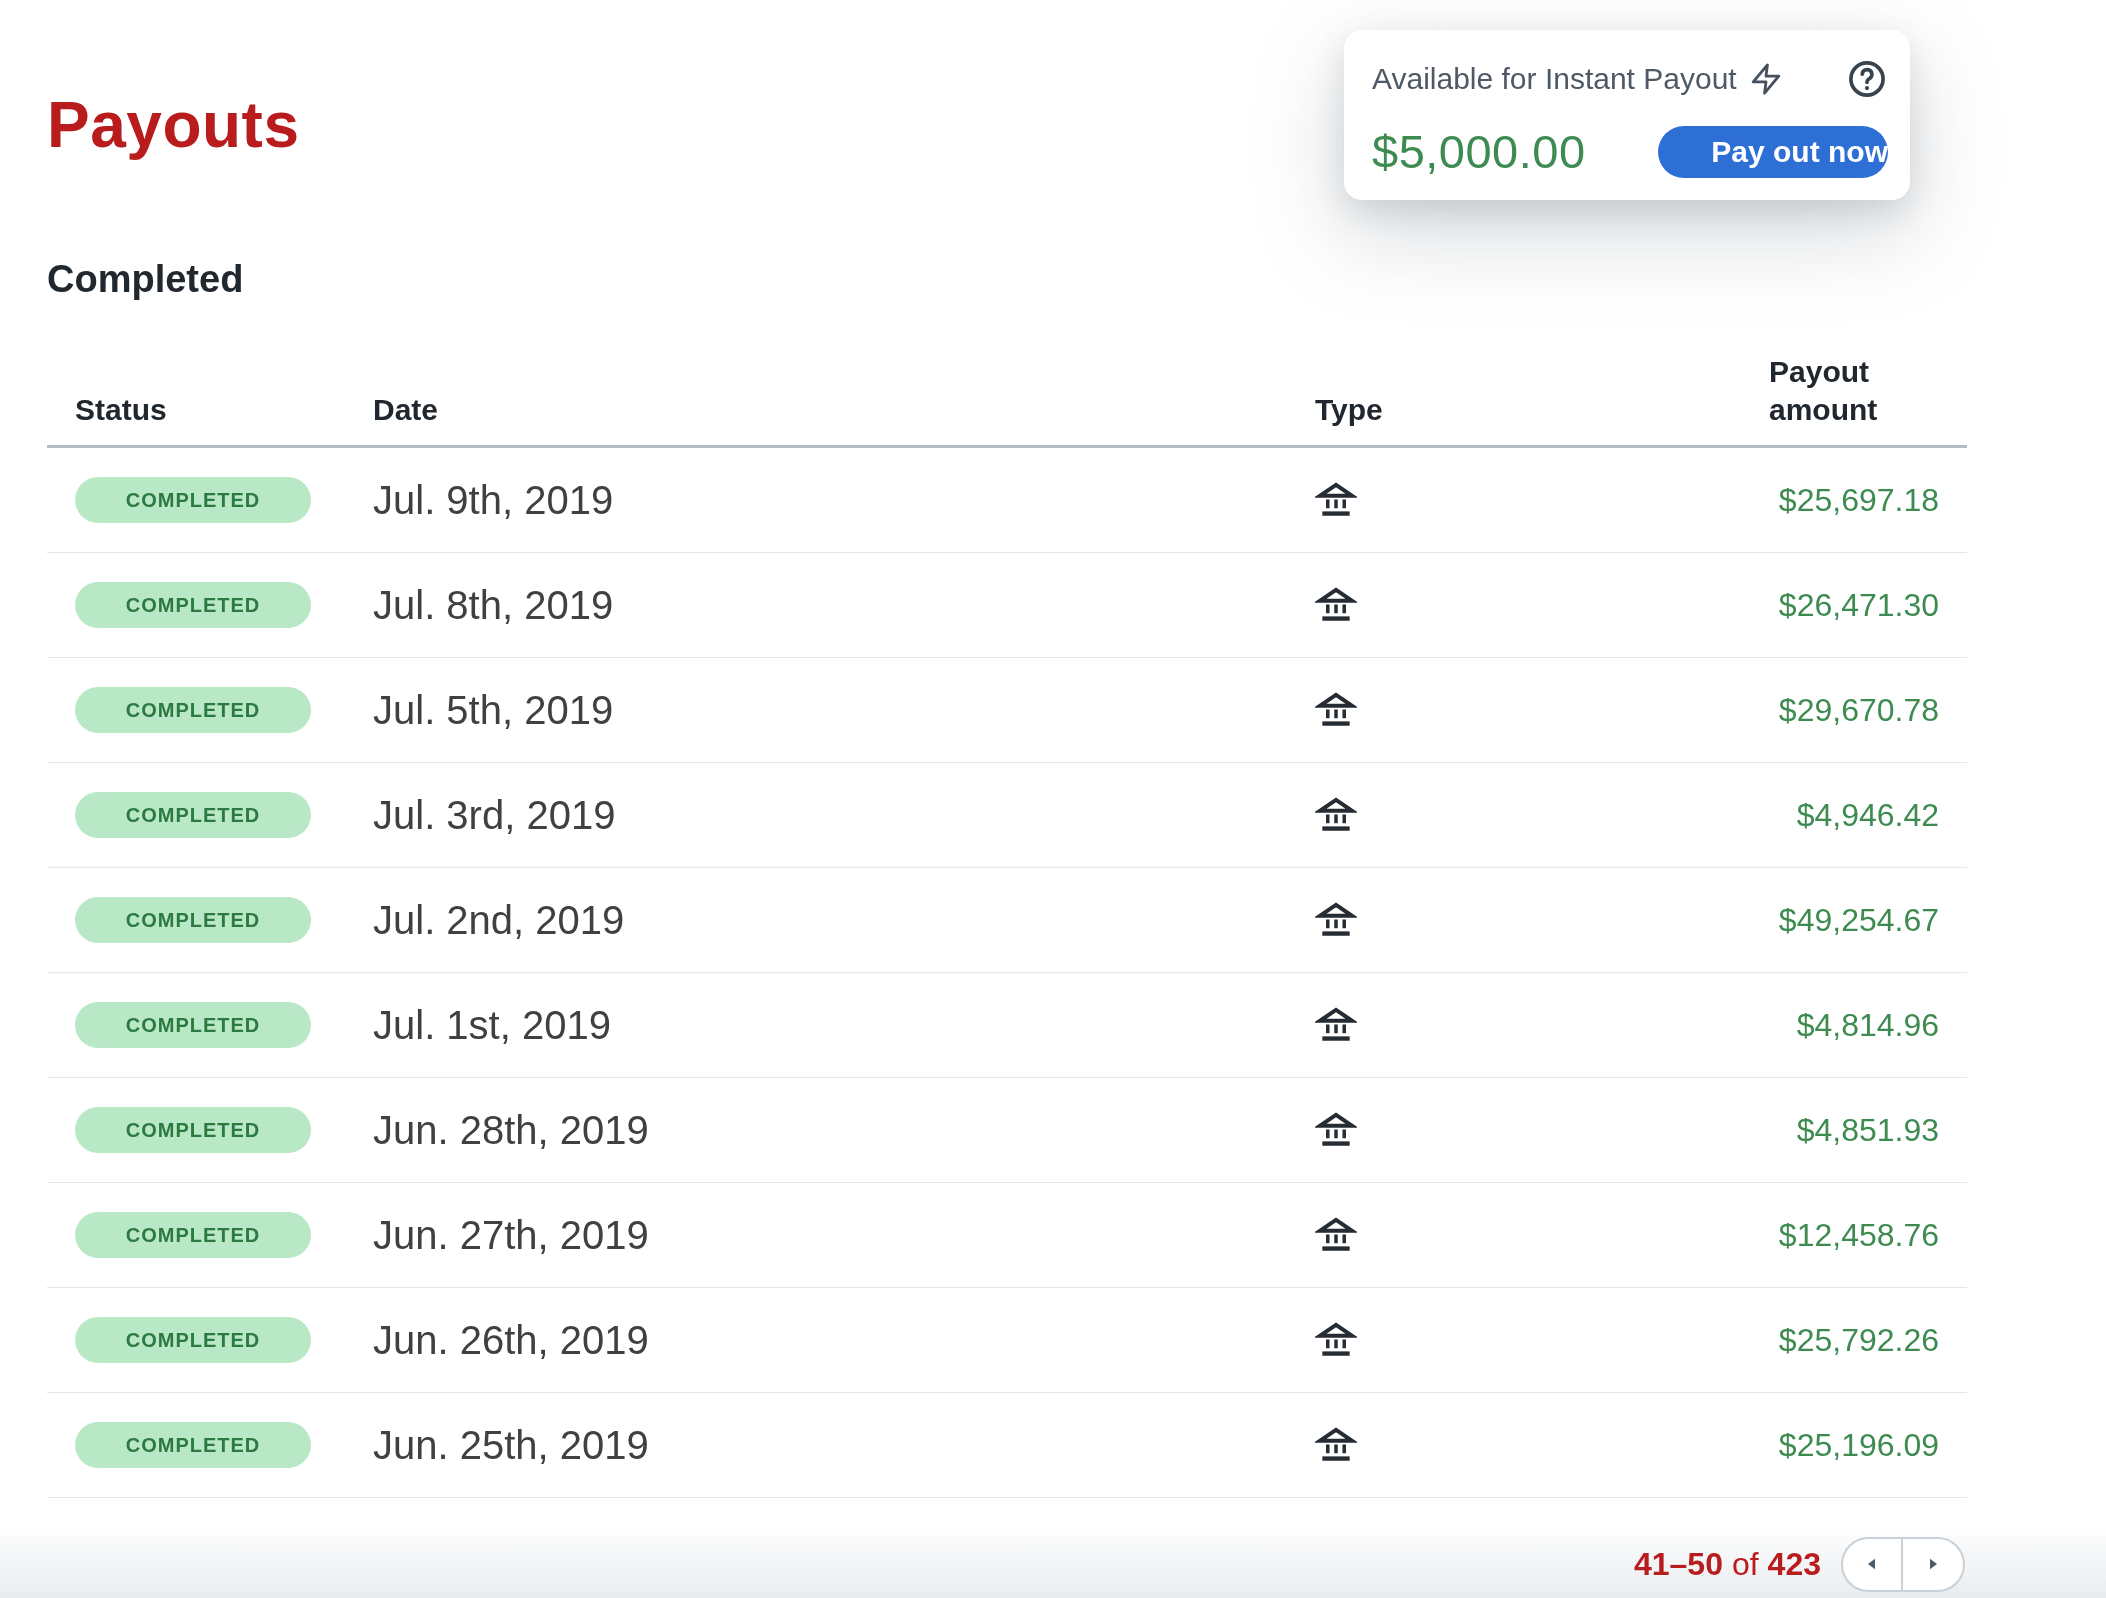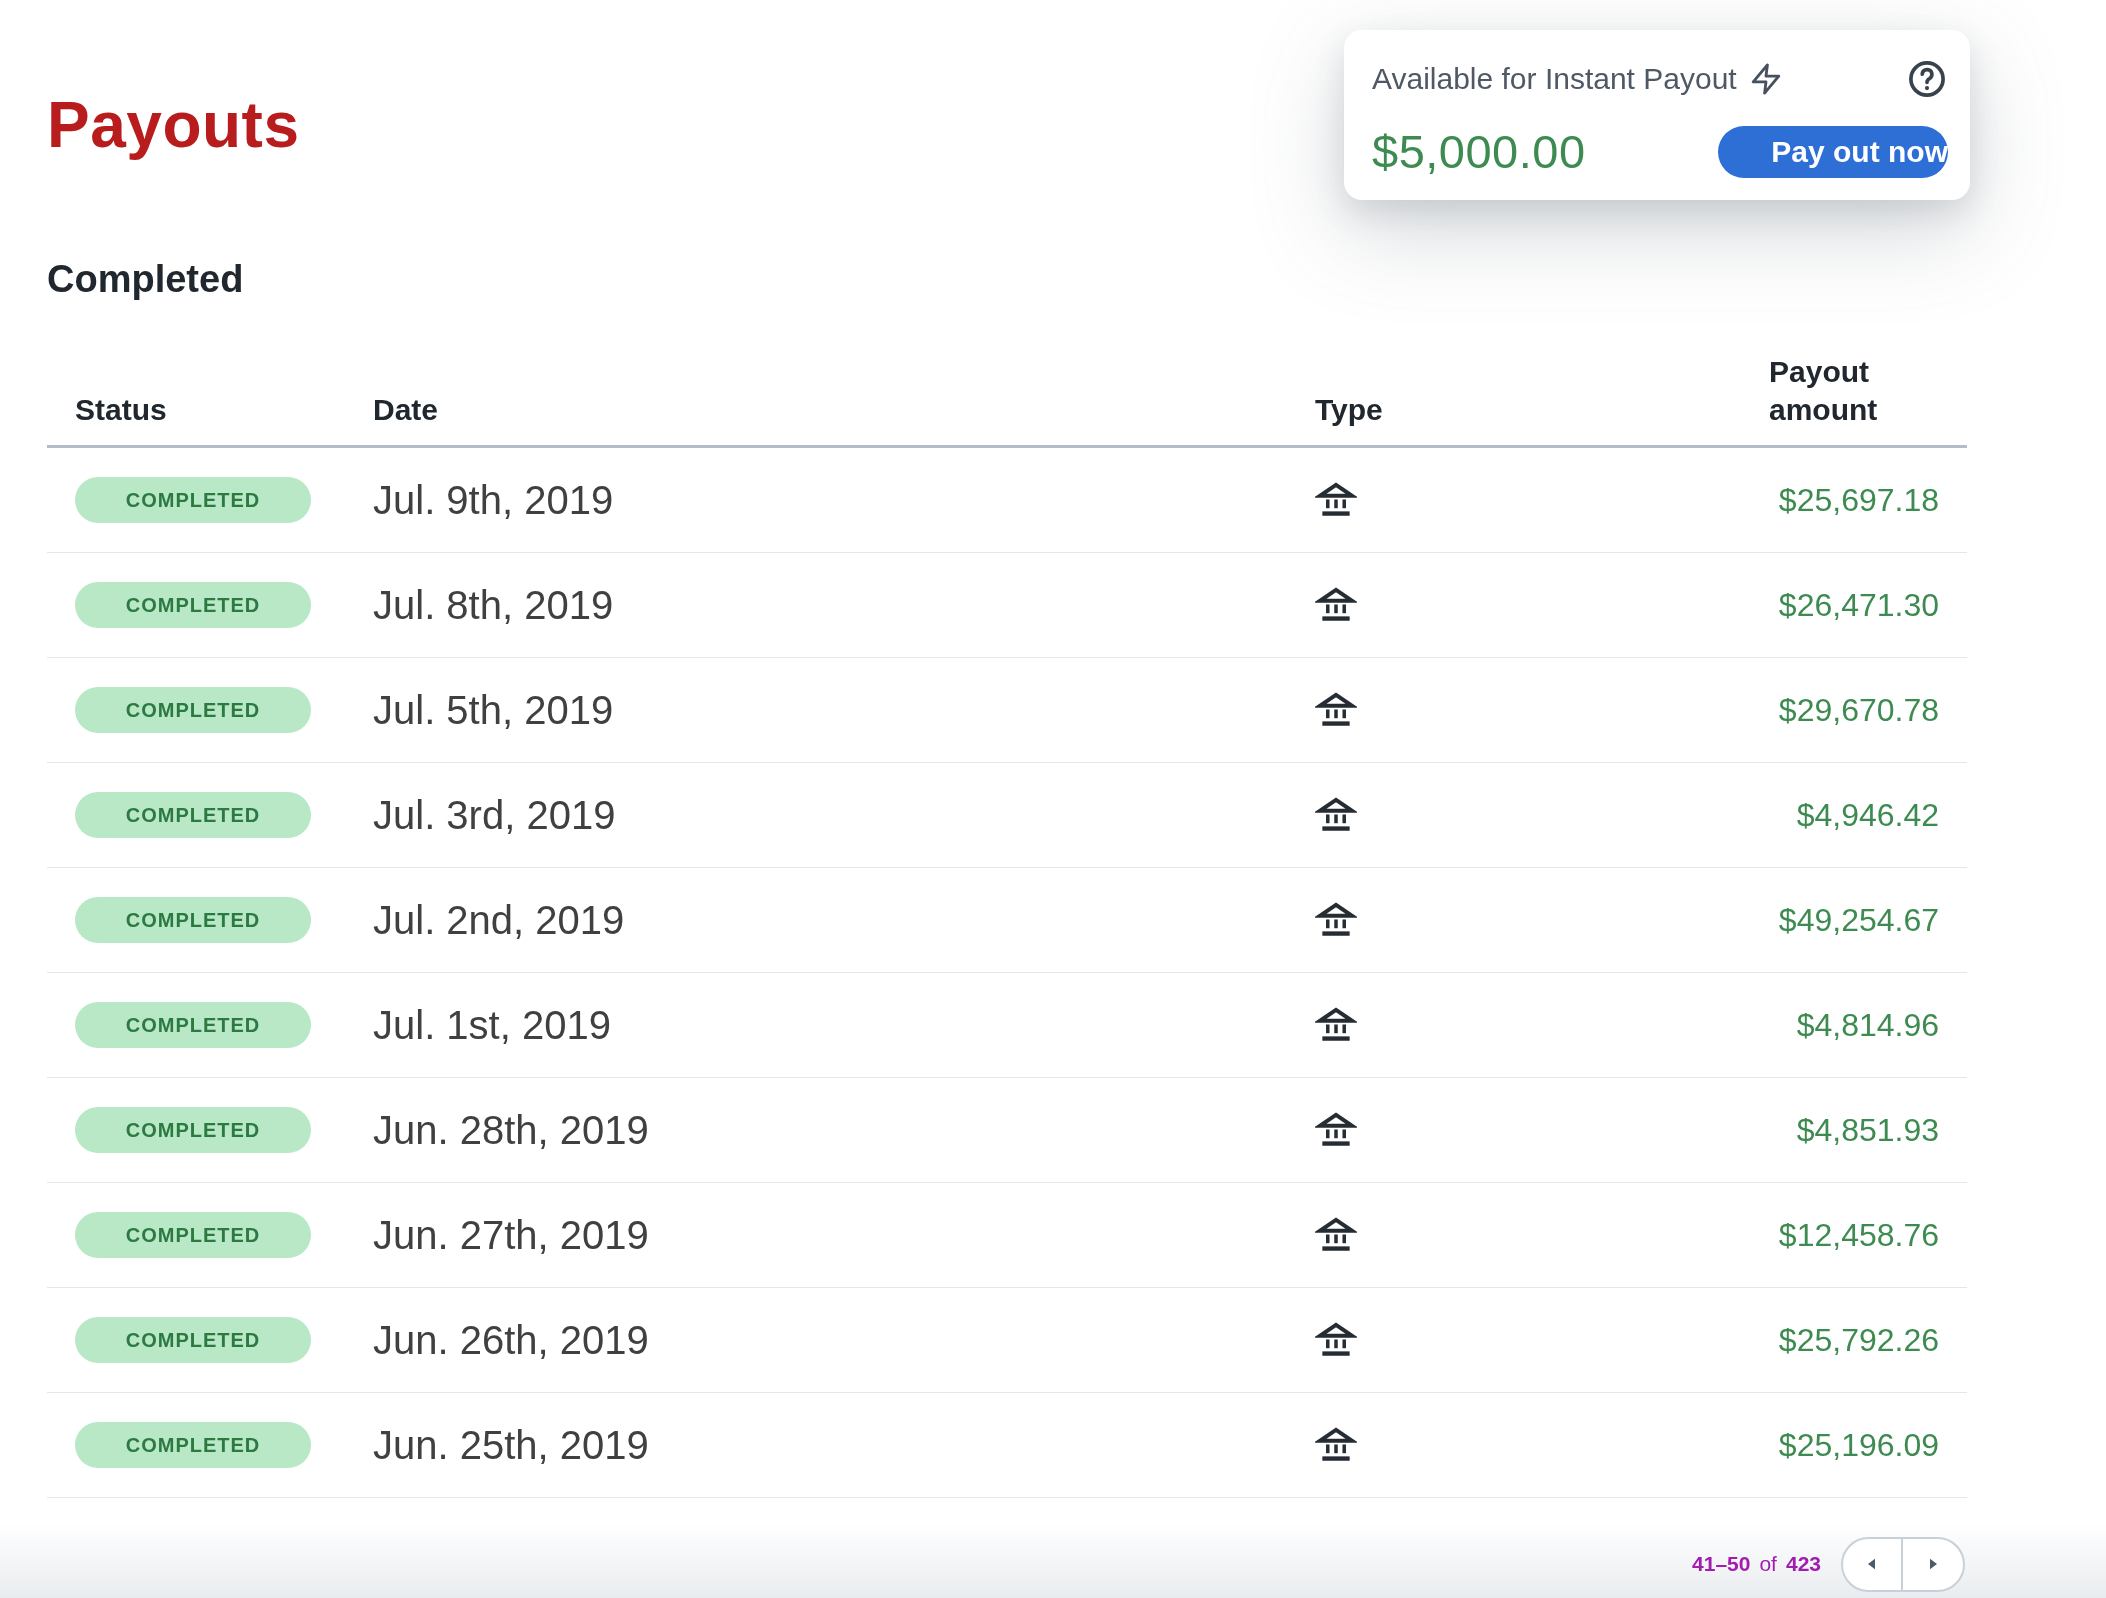--- a/index.html
+++ b/index.html
@@ -10,21 +10,21 @@
   }
 
   
   .page-title {
     position:absolute; left:47px; top:88px;
     font-size:64px; font-weight:700; letter-spacing:0.5px; color:#b91c1c;
   }
 
   
   .payout-card {
-    position:absolute; left:1344px; top:30px; width:626px; height:170px;
+    position:absolute; left:1344px; top:30px; width:566px; height:170px;
     background:#ffffff; border-radius:18px; z-index:3;
     padding:28px 22px 26px 28px;
     box-shadow:0 12px 30px rgba(90,100,112,.16), 0 30px 90px rgba(90,100,112,.26);
   }
   .card-top { display:flex; align-items:center; }
   .card-label { font-size:30px; color:#4e5965; }
   .zap-icon { width:34px; height:34px; margin-left:12px; flex:0 0 auto; }
   .help-btn { margin-left:auto; width:42px; height:42px; border:none; background:transparent; cursor:pointer; padding:0; }
   .help-btn svg { width:42px; height:42px; display:block; }
   .card-bottom { display:flex; align-items:center; margin-top:24px;gap:19px; }
@@ -55,21 +55,21 @@
   }
   .cell-date { font-size:40px; color:#404040; }
   .cell-type svg { width:42px; height:42px; display:block; }
   .cell-amount { font-size:32px; color:#3e8b51; text-align:right; }
 
   
   .pagination {
     position:absolute; top:1534px; right:141px; height:60px; z-index:4;
     display:flex; align-items:center;
   }
-  .pag-text { font-size:21px; color:#a21caf; display:flex; align-items:flex-start; gap:9px; }
+  .pag-text { font-size:32px; color:#b91c1c; display:flex; align-items:flex-start; gap:9px; }
   .pag-bold { font-weight:700; }
   .pager {
     margin-left:20px; width:124px; height:55px; border:2px solid #c9d0d8; border-radius:28px;
     background:#ffffff; display:flex; overflow:hidden;
   }
   .pager-btn {
     flex:1 1 50%; border:none; background:transparent; cursor:pointer;
     display:flex; align-items:center; justify-content:center; padding:0;
   }
   .pager-btn.prev { border-right:2px solid #c9d0d8; }

